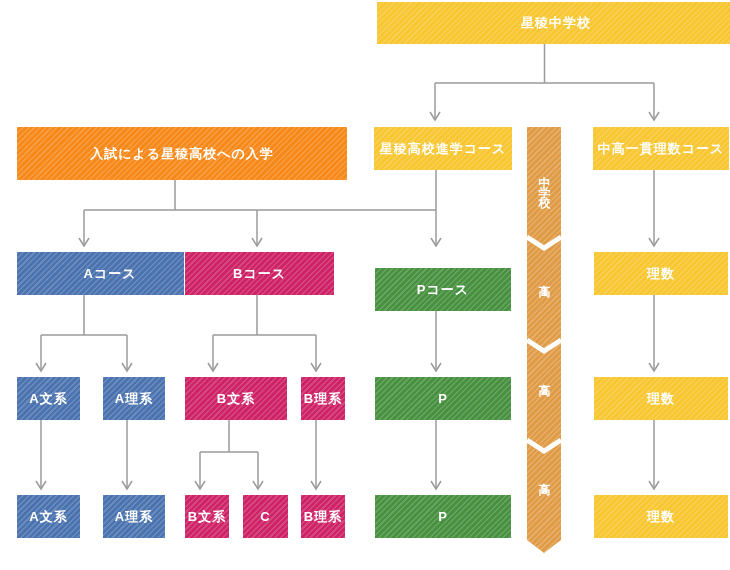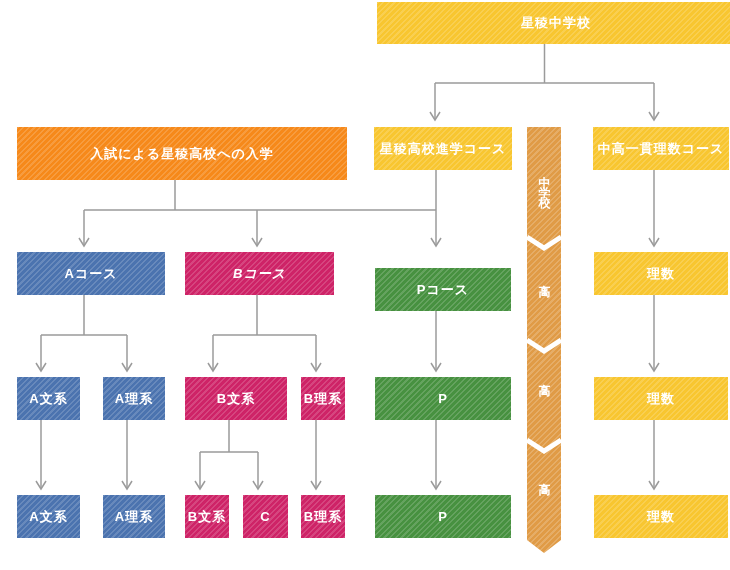--- a/index.html
+++ b/index.html
@@ -81,22 +81,22 @@
     <line x1="436" y1="420" x2="436" y2="489" marker-end="url(#arrow)"></line>
     <line x1="654" y1="420" x2="654" y2="489" marker-end="url(#arrow)"></line>
   </svg>
 
   <div class="nd yellow" style="left:370px;top:2px;width:358px;height:42px;">星稜中学校</div>
 
   <div class="nd orange" style="left:10px;top:127px;width:330px;height:53px;">入試による星稜高校への入学</div>
   <div class="nd yellow" style="left:586px;top:127px;width:136px;height:43px;">中高一貫理数コース</div>
   <div class="nd yellow" style="left:367px;top:127px;width:138px;height:43px;">星稜高校進学コース</div>
 
-  <div class="nd blue" style="left:10px;top:252px;width:148px;height:43px;">Aコース</div>
-  <div class="nd pink" style="left:178px;top:252px;width:149px;height:43px;font-style:italic;">Bコース</div>
+  <div class="nd blue" style="left:10px;top:252px;width:148px;height:43px;padding-left:19px;">Aコース</div>
+  <div class="nd pink" style="left:178px;top:252px;width:149px;height:43px;">Bコース</div>
   <div class="nd green" style="left:368px;top:268px;width:136px;height:43px;">Pコース</div>
   <div class="nd yellow" style="left:587px;top:252px;width:134px;height:43px;">理数</div>
 
   <div class="nd blue" style="left:10px;top:377px;width:63px;height:43px;">A文系</div>
   <div class="nd blue" style="left:96px;top:377px;width:62px;height:43px;">A理系</div>
   <div class="nd pink" style="left:178px;top:377px;width:102px;height:43px;">B文系</div>
   <div class="nd pink" style="left:294px;top:377px;width:44px;height:43px;">B理系</div>
   <div class="nd green" style="left:368px;top:377px;width:136px;height:43px;">P</div>
   <div class="nd yellow" style="left:587px;top:377px;width:134px;height:43px;">理数</div>
 

